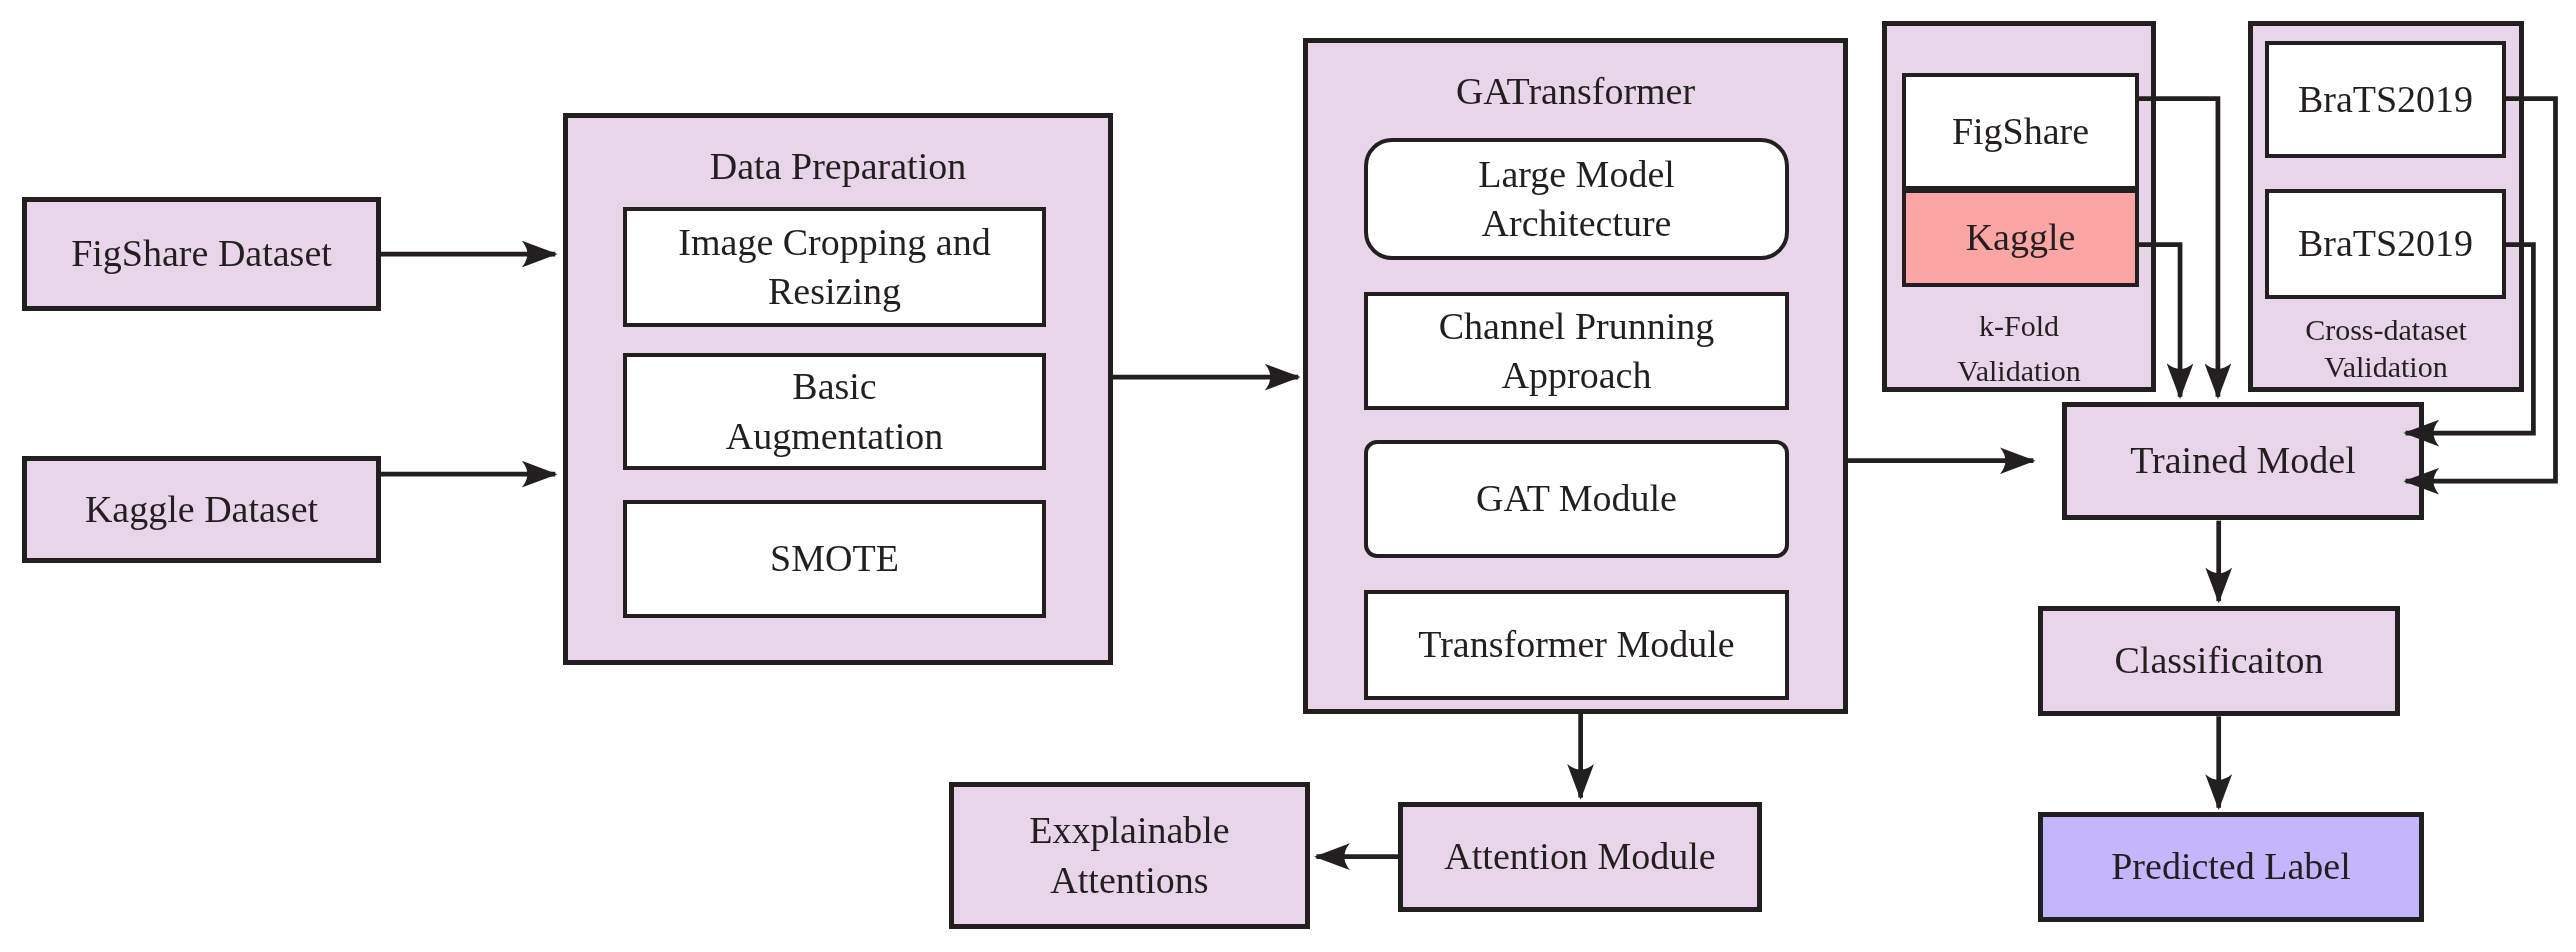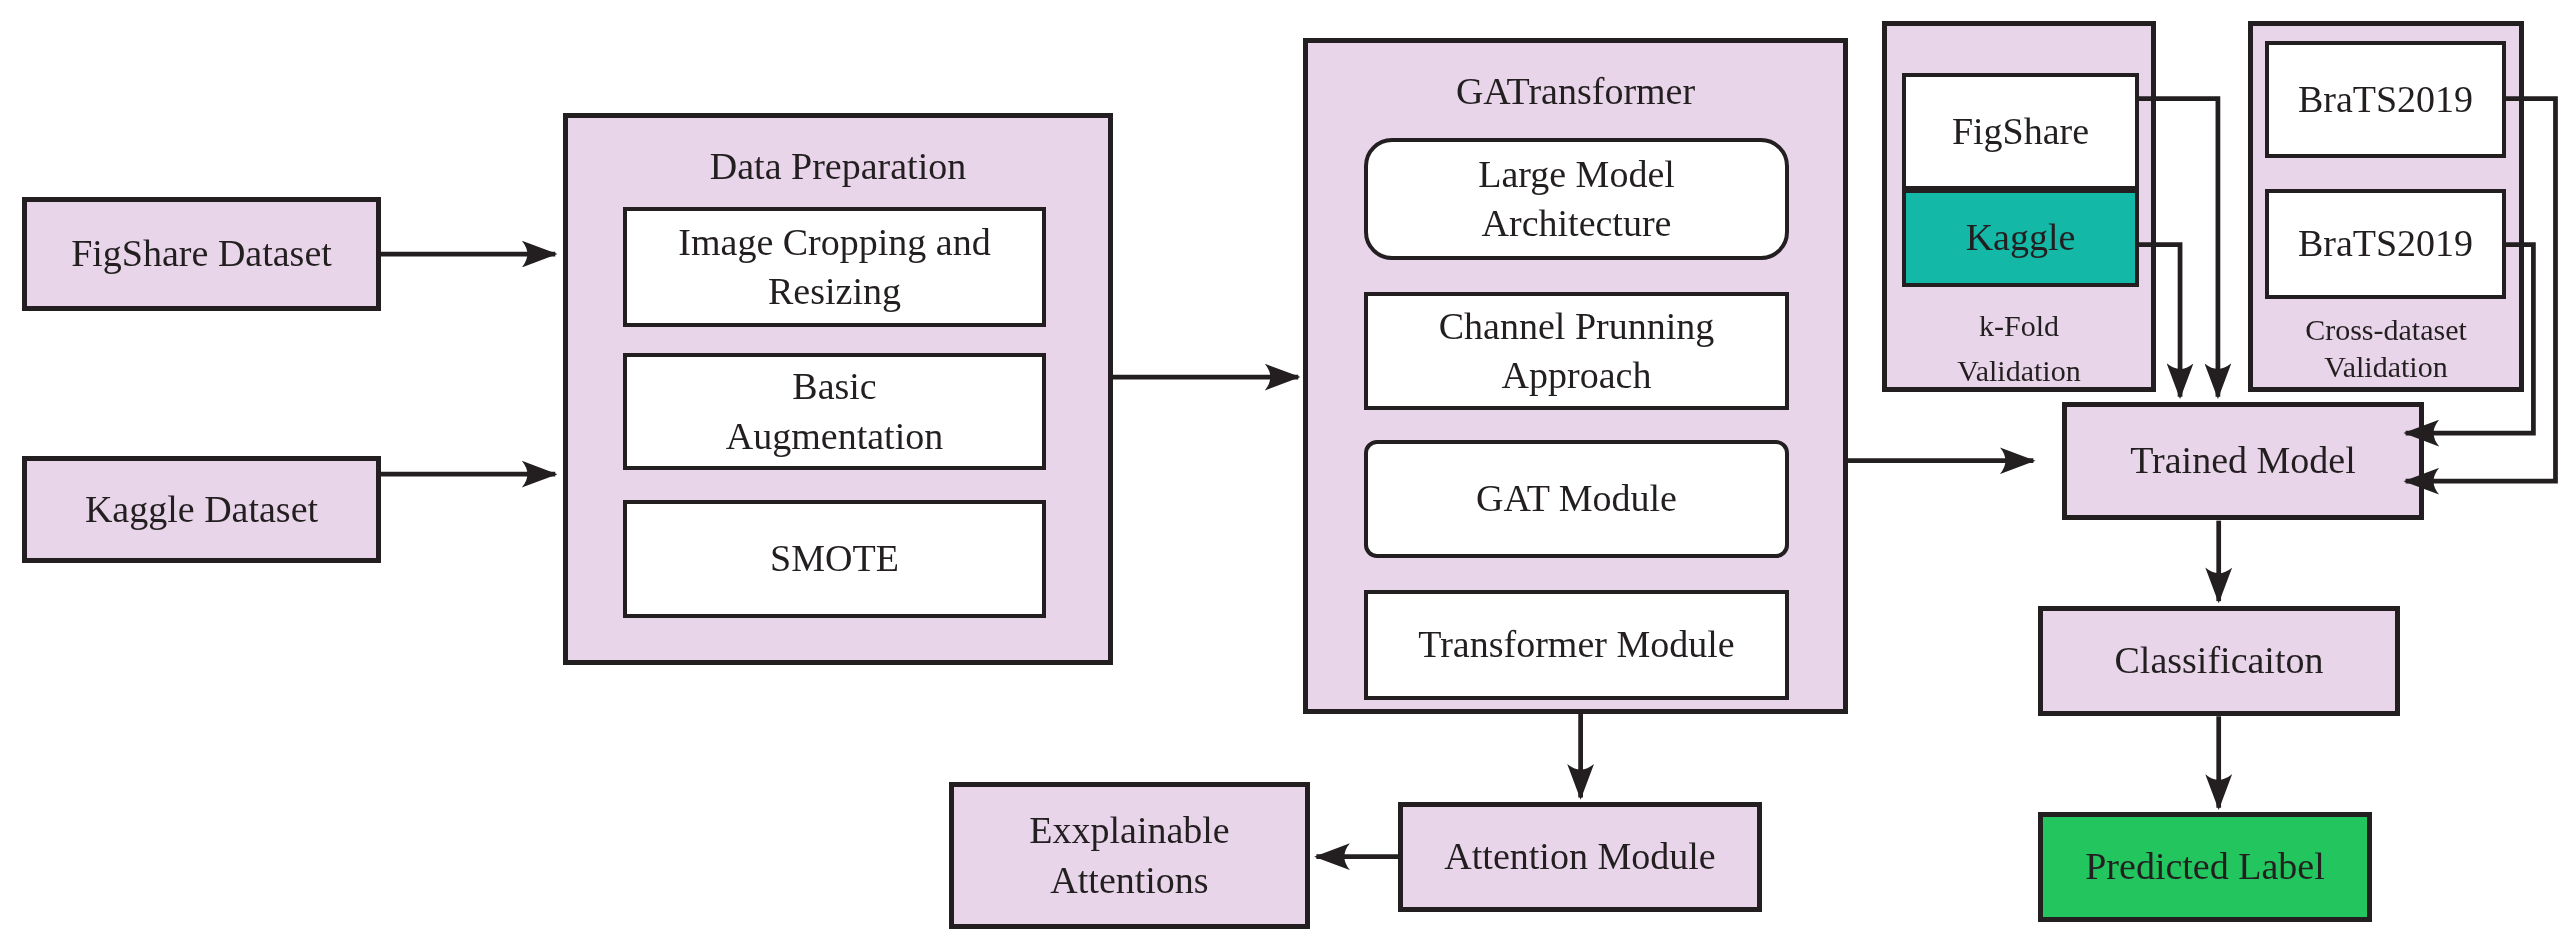--- a/index.html
+++ b/index.html
@@ -74,21 +74,21 @@
       <div class="node node-white" style="left: 1364px; top: 440px; width: 425px; height: 118px; background: rgb(255, 255, 255); border-radius: 13px;">
         <span class="line-span">GAT Module</span>
       </div>
       <div class="node node-white" style="left: 1364px; top: 590px; width: 425px; height: 110px; background: rgb(255, 255, 255);">
         <span class="line-span">Transformer Module</span>
       </div>
       <div class="node node-container" style="left: 1882px; top: 20.5px; width: 274px; height: 371px; background: rgb(232, 213, 233);"></div>
       <div class="node node-white" style="left: 1902px; top: 41px; width: 237px; height: 117px; background: rgb(255, 255, 255); margin-top: 32px;">
         <span class="line-span">FigShare</span>
       </div>
-      <div class="node node-white" style="left: 1902px; top: 189px; width: 237px; height: 98px; background: #14b8a6;">
+      <div class="node node-white" style="left: 1902px; top: 189px; width: 237px; height: 98px; background: #fca5a5;">
         <span class="line-span">Kaggle</span>
       </div>
       <div class="node node-label" style="left: 1882px; top: 309px; width: 274px; height: 79px; gap: 8px;">
         <span class="line-span">k-Fold</span>
         <span class="line-span">Validation</span>
       </div>
       <div class="node node-container" style="left: 2248px; top: 20.5px; width: 276px; height: 371px; background: rgb(232, 213, 233);"></div>
       <div class="node node-white" style="left: 2265px; top: 41px; width: 241px; height: 117px; background: rgb(255, 255, 255);">
         <span class="line-span">BraTS2019</span>
       </div>
@@ -98,21 +98,21 @@
       <div class="node node-label" style="left: 2248px; top: 309px; width: 276px; height: 79px;">
         <span class="line-span">Cross-dataset</span>
         <span class="line-span">Validation</span>
       </div>
       <div class="node node-pink" style="left: 2038px; top: 402px; width: 362px; height: 118px; background: rgb(232, 213, 233); margin-left: 24px;">
         <span class="line-span">Trained Model</span>
       </div>
       <div class="node node-pink" style="left: 2038px; top: 606px; width: 362px; height: 110px; background: rgb(232, 213, 233);">
         <span class="line-span">Classificaiton</span>
       </div>
-      <div class="node node-pink" style="left: 2038px; top: 812px; width: 334px; height: 110px; background: #22c55e;">
+      <div class="node node-pink" style="left: 2038px; top: 812px; width: 386px; height: 110px; background: #c4b5fd;">
         <span class="line-span">Predicted Label</span>
       </div>
       <div class="node node-pink" style="left: 1398px; top: 802px; width: 364px; height: 110px; background: rgb(232, 213, 233);">
         <span class="line-span">Attention Module</span>
       </div>
       <div class="node node-pink" style="left: 949px; top: 782px; width: 361px; height: 147px; background: rgb(232, 213, 233);">
         <span class="line-span">Exxplainable</span>
         <span class="line-span">Attentions</span>
       </div>
     </div>

